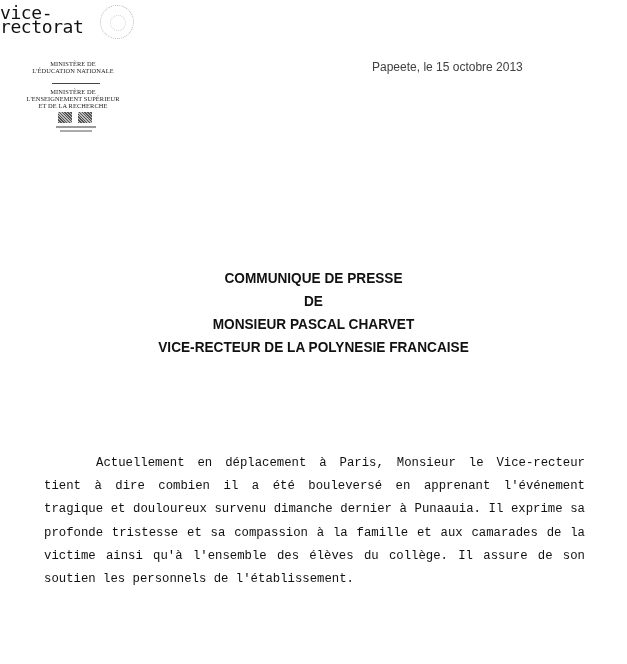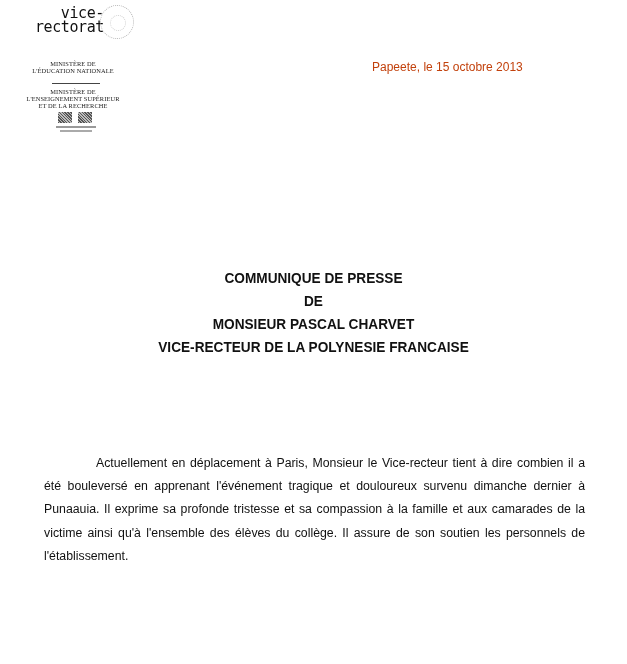--- a/index.html
+++ b/index.html
@@ -1,35 +1,35 @@
 <!DOCTYPE html>
 <html><head>
   <meta charset="utf-8">
   <style>
     html, body { margin: 0; padding: 0; background: #ffffff; }
     body { width: 627px; height: 664px; position: relative; overflow: hidden; color: #111; font-family: "Liberation Sans", sans-serif; }
     .letterhead { position: absolute; left: 0; top: 0; width: 160px; height: 140px; }
-    .vr-name { position: absolute; left: 0; top: 6px; width: 104px; text-align: right; font-family: "DejaVu Sans Mono", monospace; font-size: 15px; line-height: 14px; letter-spacing: -0.4px; color: #111; }
+    .vr-name { position: absolute; left: 0; top: 6px; width: 104px; font-family: "DejaVu Sans Mono", monospace; font-size: 18px; line-height: 14px; letter-spacing: -0.4px; color: #111; }
     .seal { position: absolute; left: 100px; top: 5px; width: 32px; height: 32px; border-radius: 50%; border: 1px dotted #b8b8b8; }
     .seal-inner { position: absolute; left: 9px; top: 9px; width: 14px; height: 14px; border-radius: 50%; border: 1px dotted #cfcfcf; }
     .ministry { position: absolute; left: 14px; width: 118px; text-align: center; font-family: "Liberation Serif", serif; font-size: 6.4px; line-height: 7px; color: #222; letter-spacing: 0.1px; }
     .m1 { top: 60px; }
     .m2 { top: 88px; }
     .rule { position: absolute; left: 52px; top: 83px; width: 48px; height: 1px; background: #444; }
     .logos { position: absolute; left: 56px; top: 112px; width: 40px; height: 22px; }
     .logo-box { position: absolute; top: 0; width: 14px; height: 11px; background: repeating-linear-gradient(45deg,#555 0 1px,#bbb 1px 2px); }
     .logo-a { left: 2px; }
     .logo-b { left: 22px; }
     .logo-cap { position: absolute; left: 0; top: 14px; width: 40px; height: 2px; background: #999; }
     .logo-cap2 { position: absolute; left: 4px; top: 18px; width: 32px; height: 2px; background: #aaa; }
-    .date { position: absolute; left: 372px; top: 60px; font-size: 12px; color: #c2410c; }
+    .date { position: absolute; left: 372px; top: 60px; font-size: 12px; color: #404040; }
     .title { position: absolute; left: 0; top: 266px; width: 627px; text-align: center; font-family: "Liberation Sans", sans-serif; font-weight: bold; font-size: 15.5px; line-height: 23px; transform: scaleX(0.88); transform-origin: 50% 0; color: #111; }
     .title div { white-space: nowrap; }
     .body { position: absolute; left: 44px; top: 452px; width: 541px; font-size: 12.3px; line-height: 23.2px; text-align: justify; color: #111; }
-    .body p { margin: 0; text-indent: 52px; }
+    .body p { margin: 0; text-indent: 52px; font-family: Liberation Mono, monospace; }
   </style>
 </head>
 <body>
 
 <div class="letterhead">
   <div class="vr-name">
     <div>vice-rectorat</div>
   </div>
   <div class="seal">
       <div class="seal-inner"></div>

